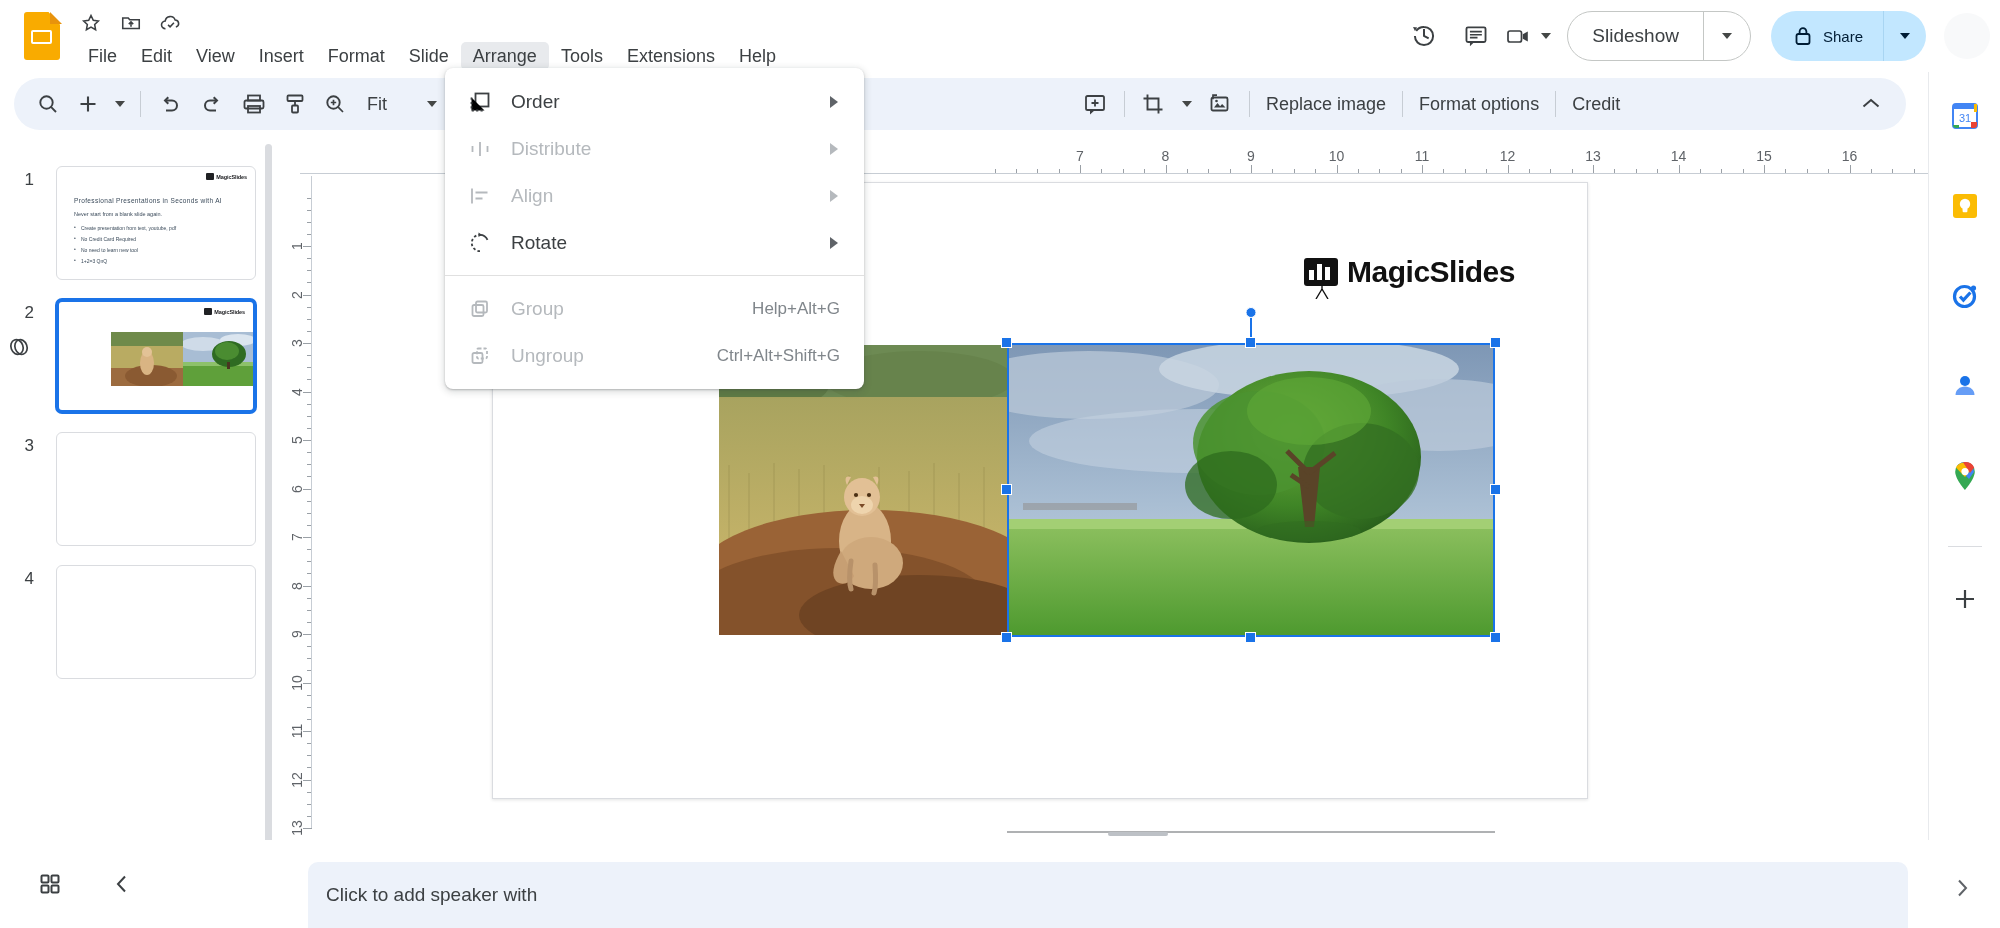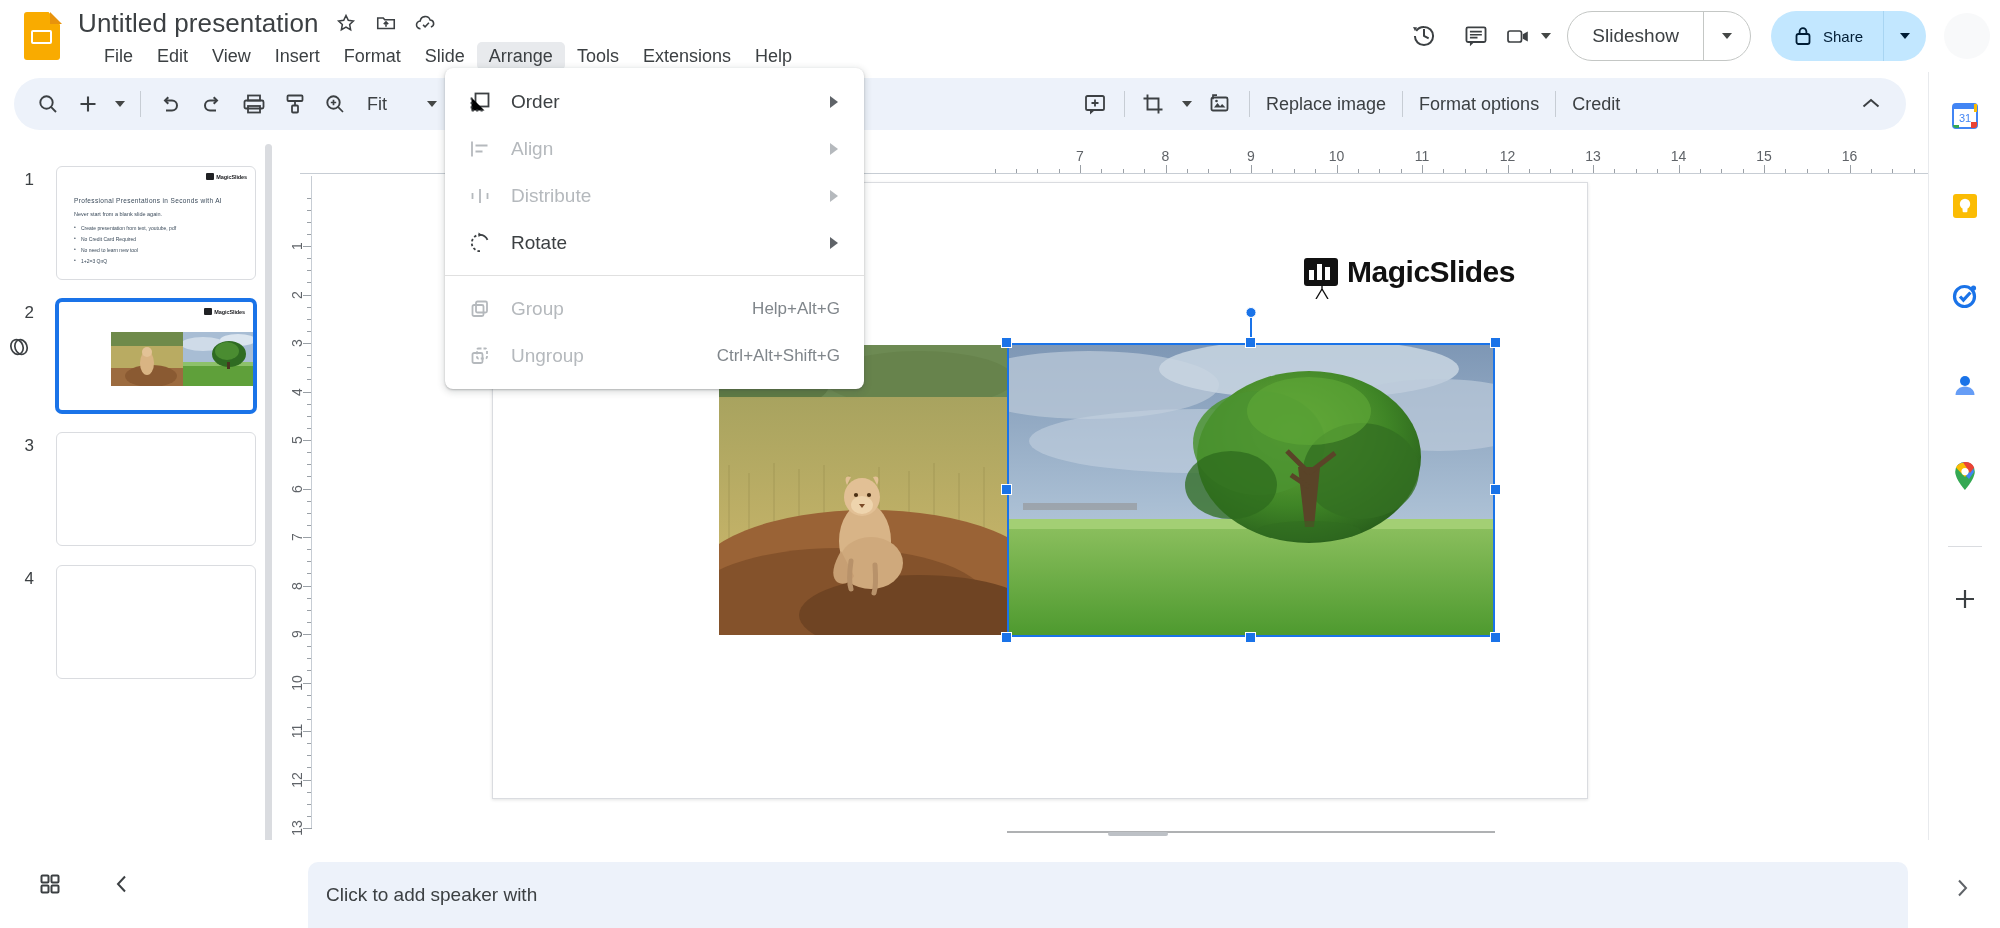--- a/index.html
+++ b/index.html
@@ -26,21 +26,21 @@
   }
   .docicon .slide {
     position:absolute; left:9px; top:20px; width:21px; height:14px;
     border:2.5px solid #fff; border-radius:2px;
   }
   .title-row { position:absolute; left:78px; top:6px; height:34px; display:flex; align-items:center; gap:14px; }
   .doctitle { font-size:26px; color:#3c4043; letter-spacing:.1px; white-space:nowrap; }
   .titleicon { width:26px; height:26px; display:flex; align-items:center; justify-content:center; cursor:pointer; }
   .titleicon svg { display:block; }
 
-  .menubar { position:absolute; left:92px; top:42px; display:flex; align-items:center; height:28px; }
+  .menubar { position:absolute; left:76px; top:42px; display:flex; align-items:center; height:28px; }
   .menuitem {
     font-size:18px; color:#3c4043; padding:4px 12px; border-radius:5px;
     cursor:pointer; white-space:nowrap; line-height:20px;
   }
   .menuitem.active { background:#e8eaed; }
 
   .topright { position:absolute; right:10px; top:8px; height:56px; display:flex; align-items:center; gap:6px; }
   .ticon { width:46px; height:46px; border-radius:50%; display:flex; align-items:center; justify-content:center; cursor:pointer; }
   .cam-group { display:flex; align-items:center; gap:0px; }
   .caret { width:0;height:0;border-left:5px solid transparent;border-right:5px solid transparent;border-top:6px solid #444746; }
@@ -184,21 +184,20 @@
 <div class="app">
 
   <div class="topbar">
     <div class="docicon">
       <div class="page"></div>
         <div class="fold"></div>
         <div class="slide"></div>
     </div>
 
     <div class="title-row">
-      <div class="doctitle">Untitled presentation</div>
       <div class="titleicon">
         <svg width="22" height="22" viewBox="0 0 24 24">
             <path fill="none" stroke="#3c4043" stroke-width="1.7" d="M12 3.8l2.5 5.3 5.5.7-4 3.9 1 5.6-5-2.8-5 2.8 1-5.6-4-3.9 5.5-.7z"></path>
           </svg>
       </div>
       <div class="titleicon">
         <svg width="22" height="22" viewBox="0 0 24 24">
             <path fill="none" stroke="#3c4043" stroke-width="1.7" d="M3 6.5h6l1.6 2H21v9.5H3z"></path>
             <path stroke="#3c4043" stroke-width="1.7" d="M12 11v5M9.6 13.2L12 10.8l2.4 2.4"></path>
           </svg>
@@ -697,34 +696,34 @@
             <path stroke="#3c4043" stroke-width="1.8" stroke-dasharray="2.2 2.2" d="M2.5 6.5v13h13"></path>
           </svg>
       </span>
       <span class="ml">Order</span>
       <span class="marr"></span>
     </div>
 
     <div class="mrow disabled">
       <span class="mi">
         <svg width="22" height="22" viewBox="0 0 22 22">
-            <path stroke="#b5b9bd" stroke-width="1.8" d="M3 3.5v15M6.5 7.5h12M6.5 13.5h7"></path>
+            <path stroke="#b5b9bd" stroke-width="1.8" d="M3.5 8v6M11 4v14M18.5 8v6"></path>
           </svg>
       </span>
-      <span class="ml">Align</span>
+      <span class="ml">Distribute</span>
       <span class="marr"></span>
     </div>
 
     <div class="mrow disabled">
       <span class="mi">
         <svg width="22" height="22" viewBox="0 0 22 22">
-            <path stroke="#b5b9bd" stroke-width="1.8" d="M3.5 8v6M11 4v14M18.5 8v6"></path>
+            <path stroke="#b5b9bd" stroke-width="1.8" d="M3 3.5v15M6.5 7.5h12M6.5 13.5h7"></path>
           </svg>
       </span>
-      <span class="ml">Distribute</span>
+      <span class="ml">Align</span>
       <span class="marr"></span>
     </div>
 
 
     <div class="mrow">
       <span class="mi">
         <svg width="22" height="22" viewBox="0 0 22 22">
             <path fill="none" stroke="#3c4043" stroke-width="1.8" stroke-dasharray="2.6 2.2" d="M11 19.2A8.2 8.2 0 1111 2.8"></path>
             <path fill="none" stroke="#3c4043" stroke-width="1.8" d="M11 2.8a8.2 8.2 0 017.5 5"></path>
             <path fill="#3c4043" d="M9.5 0.6l3.4 2.2-3.4 2.2z"></path>

